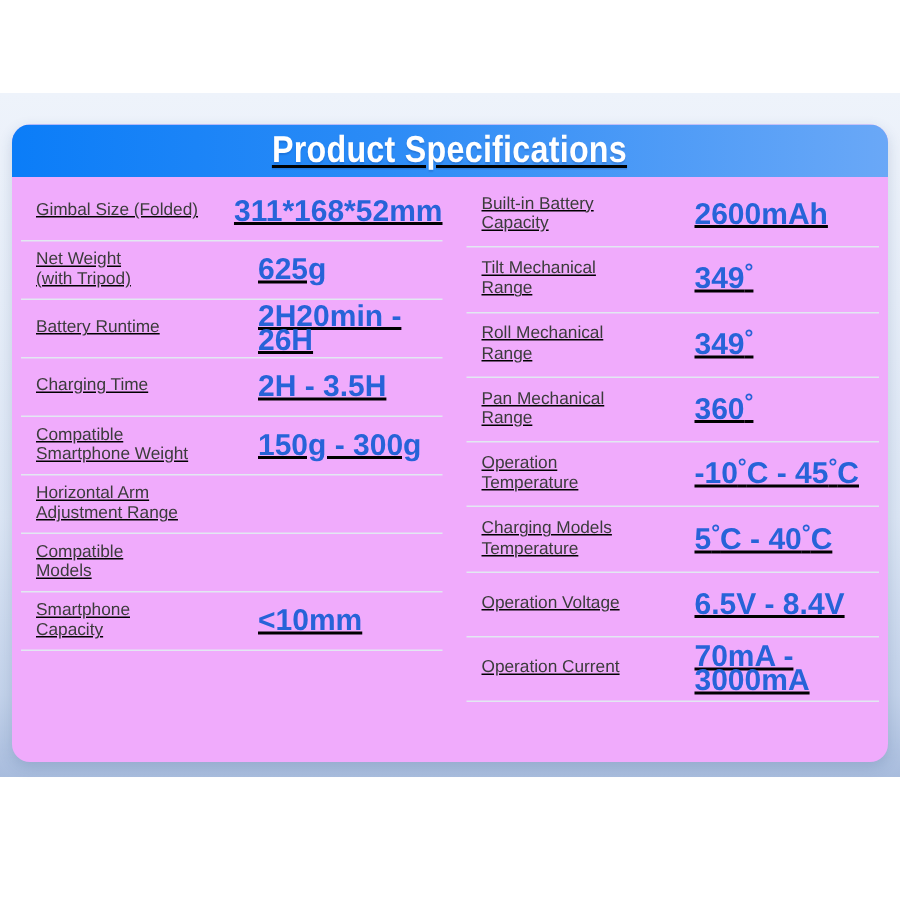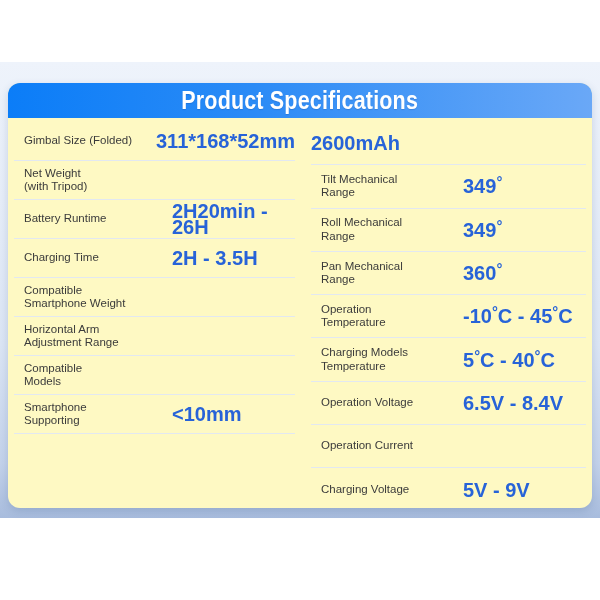--- a/index.html
+++ b/index.html
@@ -32,24 +32,25 @@
                 #dbe5f4 62%,
                 #c3d2ea 88%,
                 #a8bcdd 100%);
   }
   .card {
     position: absolute;
     left: 8px;
     top: 83px;
     width: 584px;
     height: 425px;
-    background: #fef9c3;
+    background: #f0abfc;
     border-radius: 12px;
     box-shadow: 0 3px 9px rgba(40, 70, 120, 0.18);
     overflow: hidden;
+    text-decoration: underline;
   }
   .card-header {
     height: 35px;
     background: linear-gradient(90deg, #0b7df8 0%, #2b8bf6 42%, #6aa8f7 100%);
     display: flex;
     align-items: center;
     justify-content: center;
   }
   .card-title {
     color: #ffffff;
@@ -147,49 +148,53 @@
 
     <div class="columns">
       <div class="col col-left">
           <div class="spec-row">
             <div class="spec-label">Gimbal Size (Folded)</div>
             <div class="spec-value">311*168*52mm</div>
           </div>
           <div class="spec-row">
             <div class="spec-label">Net Weight
 (with Tripod)</div>
+            <div class="spec-value">625g</div>
           </div>
           <div class="spec-row">
             <div class="spec-label">Battery Runtime</div>
             <div class="spec-value">2H20min - 26H</div>
           </div>
           <div class="spec-row">
             <div class="spec-label">Charging Time</div>
             <div class="spec-value">2H - 3.5H</div>
           </div>
           <div class="spec-row">
             <div class="spec-label">Compatible
 Smartphone Weight</div>
+            <div class="spec-value">150g - 300g</div>
           </div>
           <div class="spec-row">
             <div class="spec-label">Horizontal Arm
 Adjustment Range</div>
           </div>
           <div class="spec-row wide-value">
             <div class="spec-label">Compatible
 Models</div>
           </div>
           <div class="spec-row">
             <div class="spec-label">Smartphone
-Supporting</div>
+Capacity</div>
             <div class="spec-value">&lt;10mm</div>
           </div>
         </div>
       <div class="col col-right">
           <div class="spec-row">
+            <div class="spec-label">Built-in Battery
+Capacity</div>
             <div class="spec-value">2600mAh</div>
           </div>
           <div class="spec-row">
             <div class="spec-label">Tilt Mechanical
 Range</div>
             <div class="spec-value">349<span class="deg">°</span></div>
           </div>
           <div class="spec-row">
             <div class="spec-label">Roll Mechanical
 Range</div>
@@ -209,23 +214,20 @@
             <div class="spec-label">Charging Models
 Temperature</div>
             <div class="spec-value">5<span class="deg">°</span>C - 40<span class="deg">°</span>C</div>
           </div>
           <div class="spec-row">
             <div class="spec-label">Operation Voltage</div>
             <div class="spec-value">6.5V - 8.4V</div>
           </div>
           <div class="spec-row">
             <div class="spec-label">Operation Current</div>
-          </div>
-          <div class="spec-row">
-            <div class="spec-label">Charging Voltage</div>
-            <div class="spec-value">5V - 9V</div>
+            <div class="spec-value">70mA - 3000mA</div>
           </div>
           <div class="spec-row last"></div>
         </div>
     </div>
 
   </div>
 </div>
 
 </body></html>

